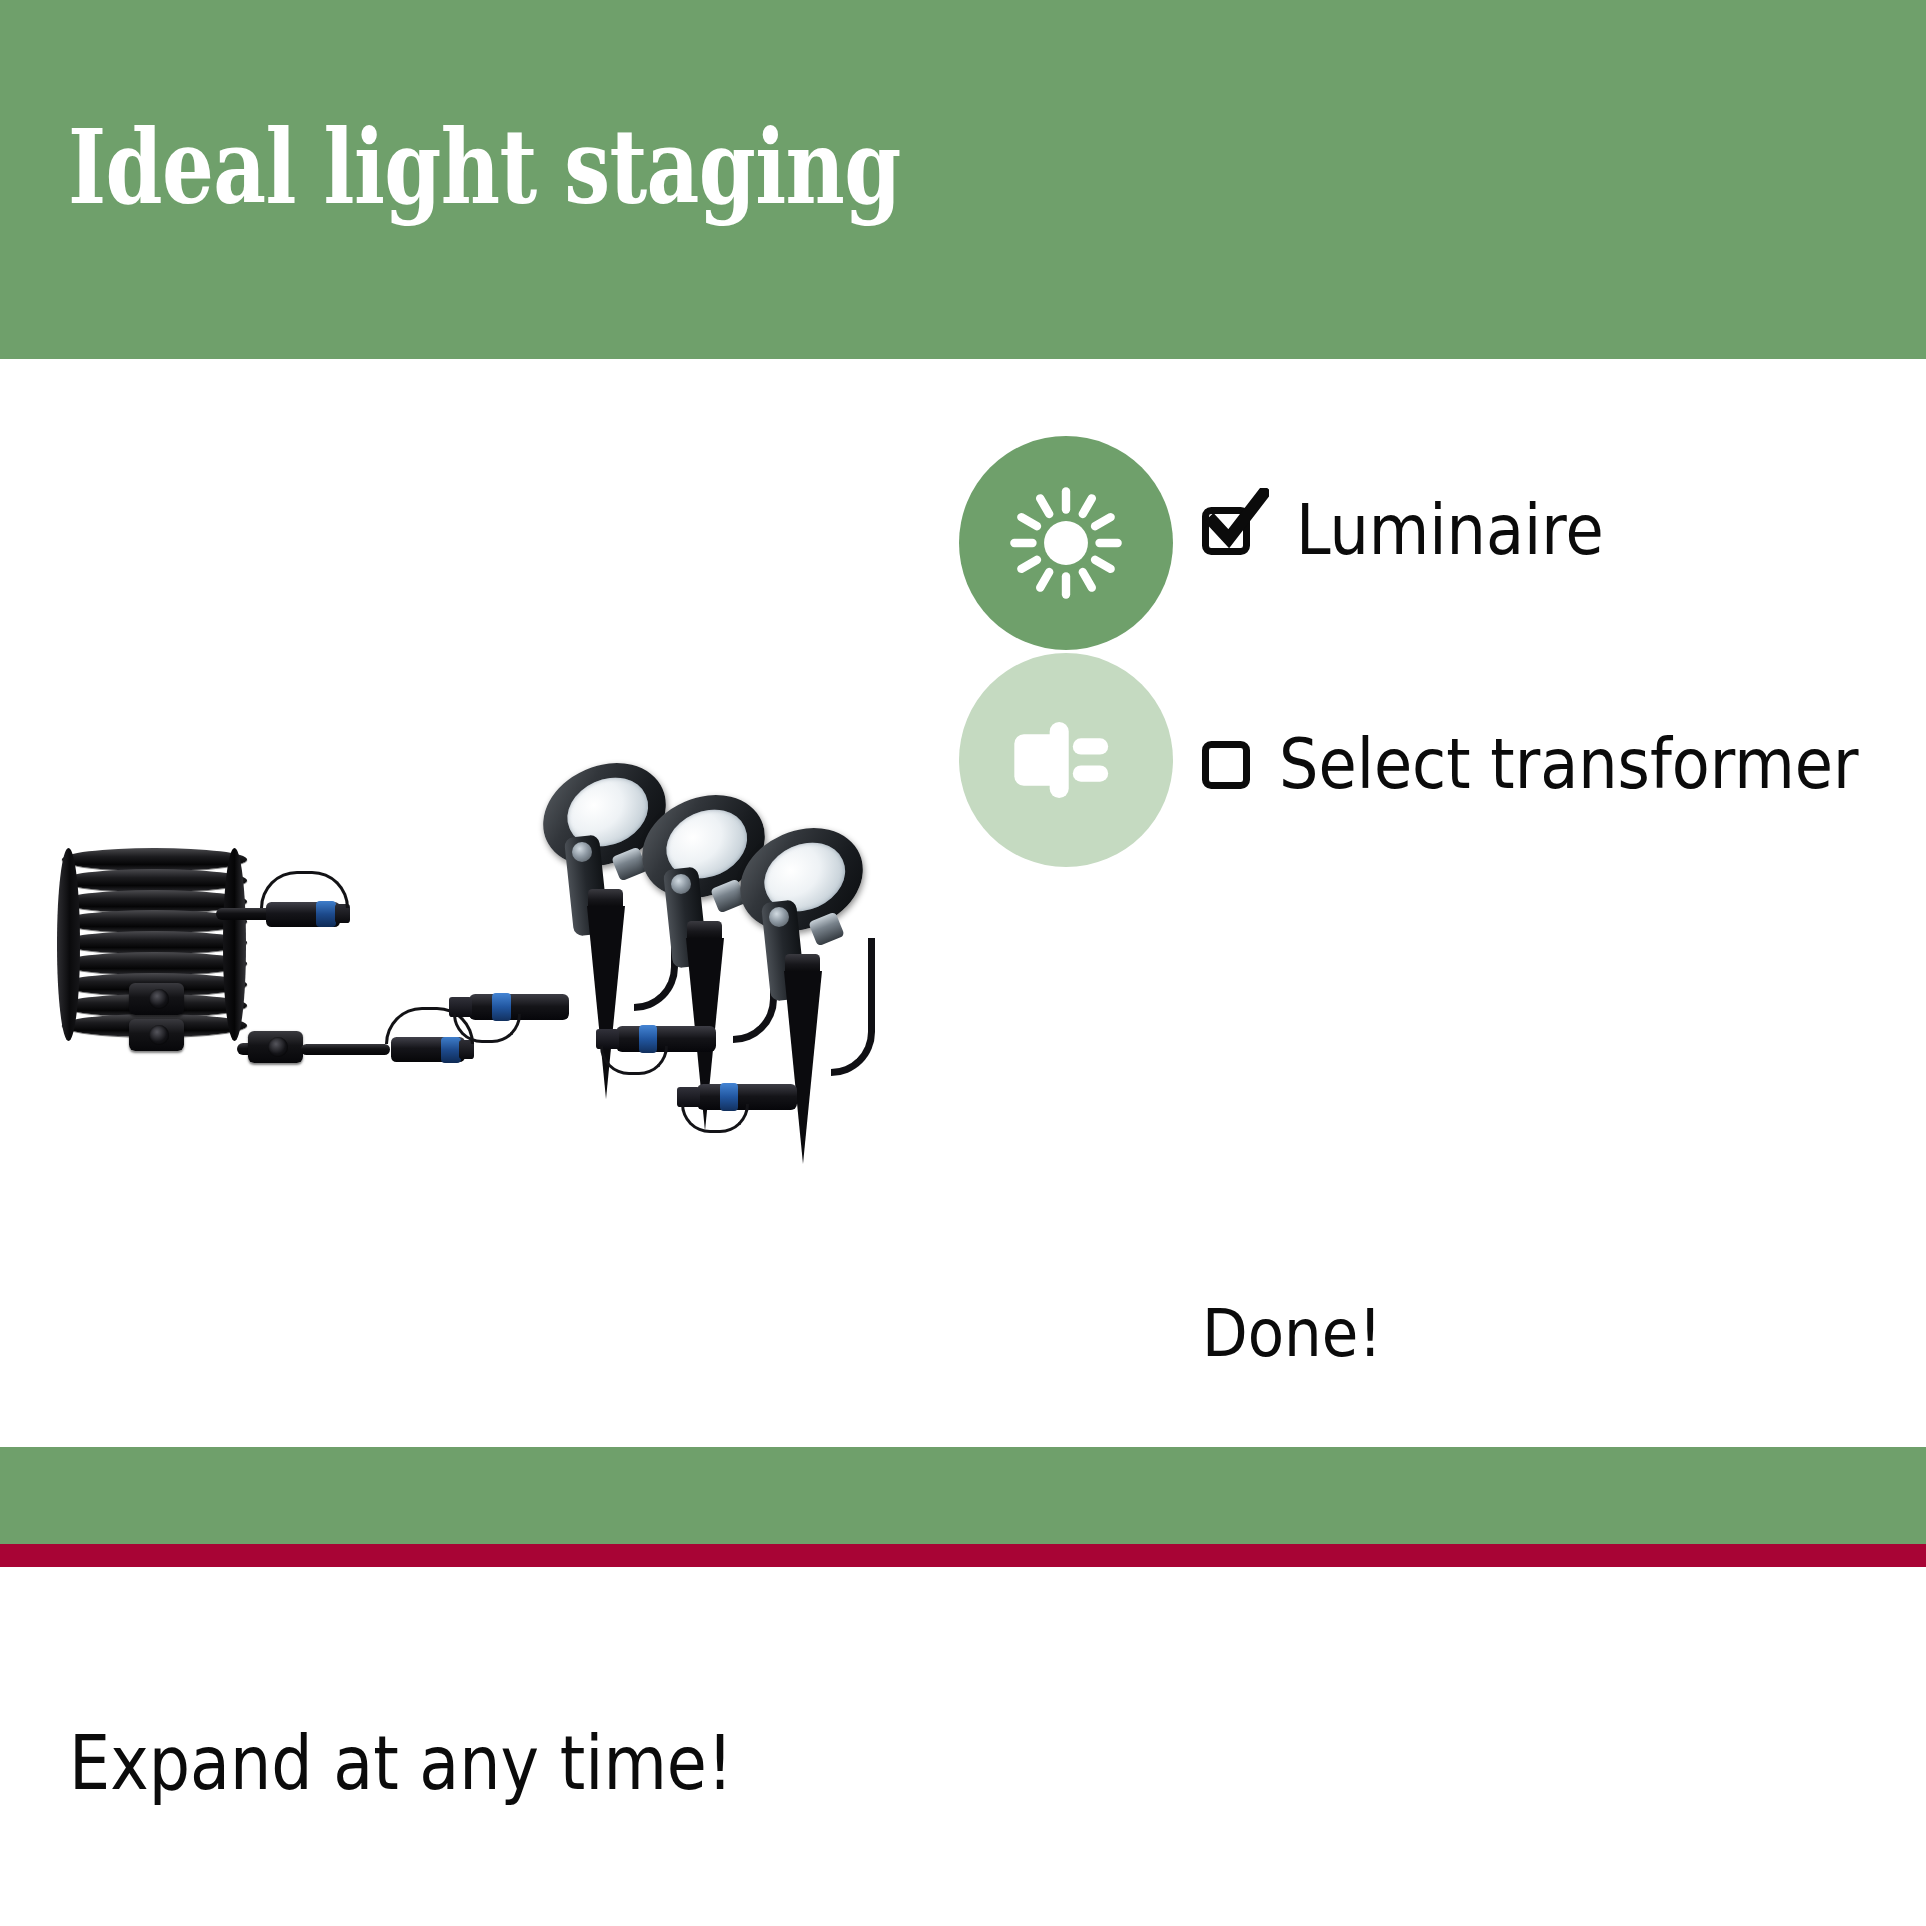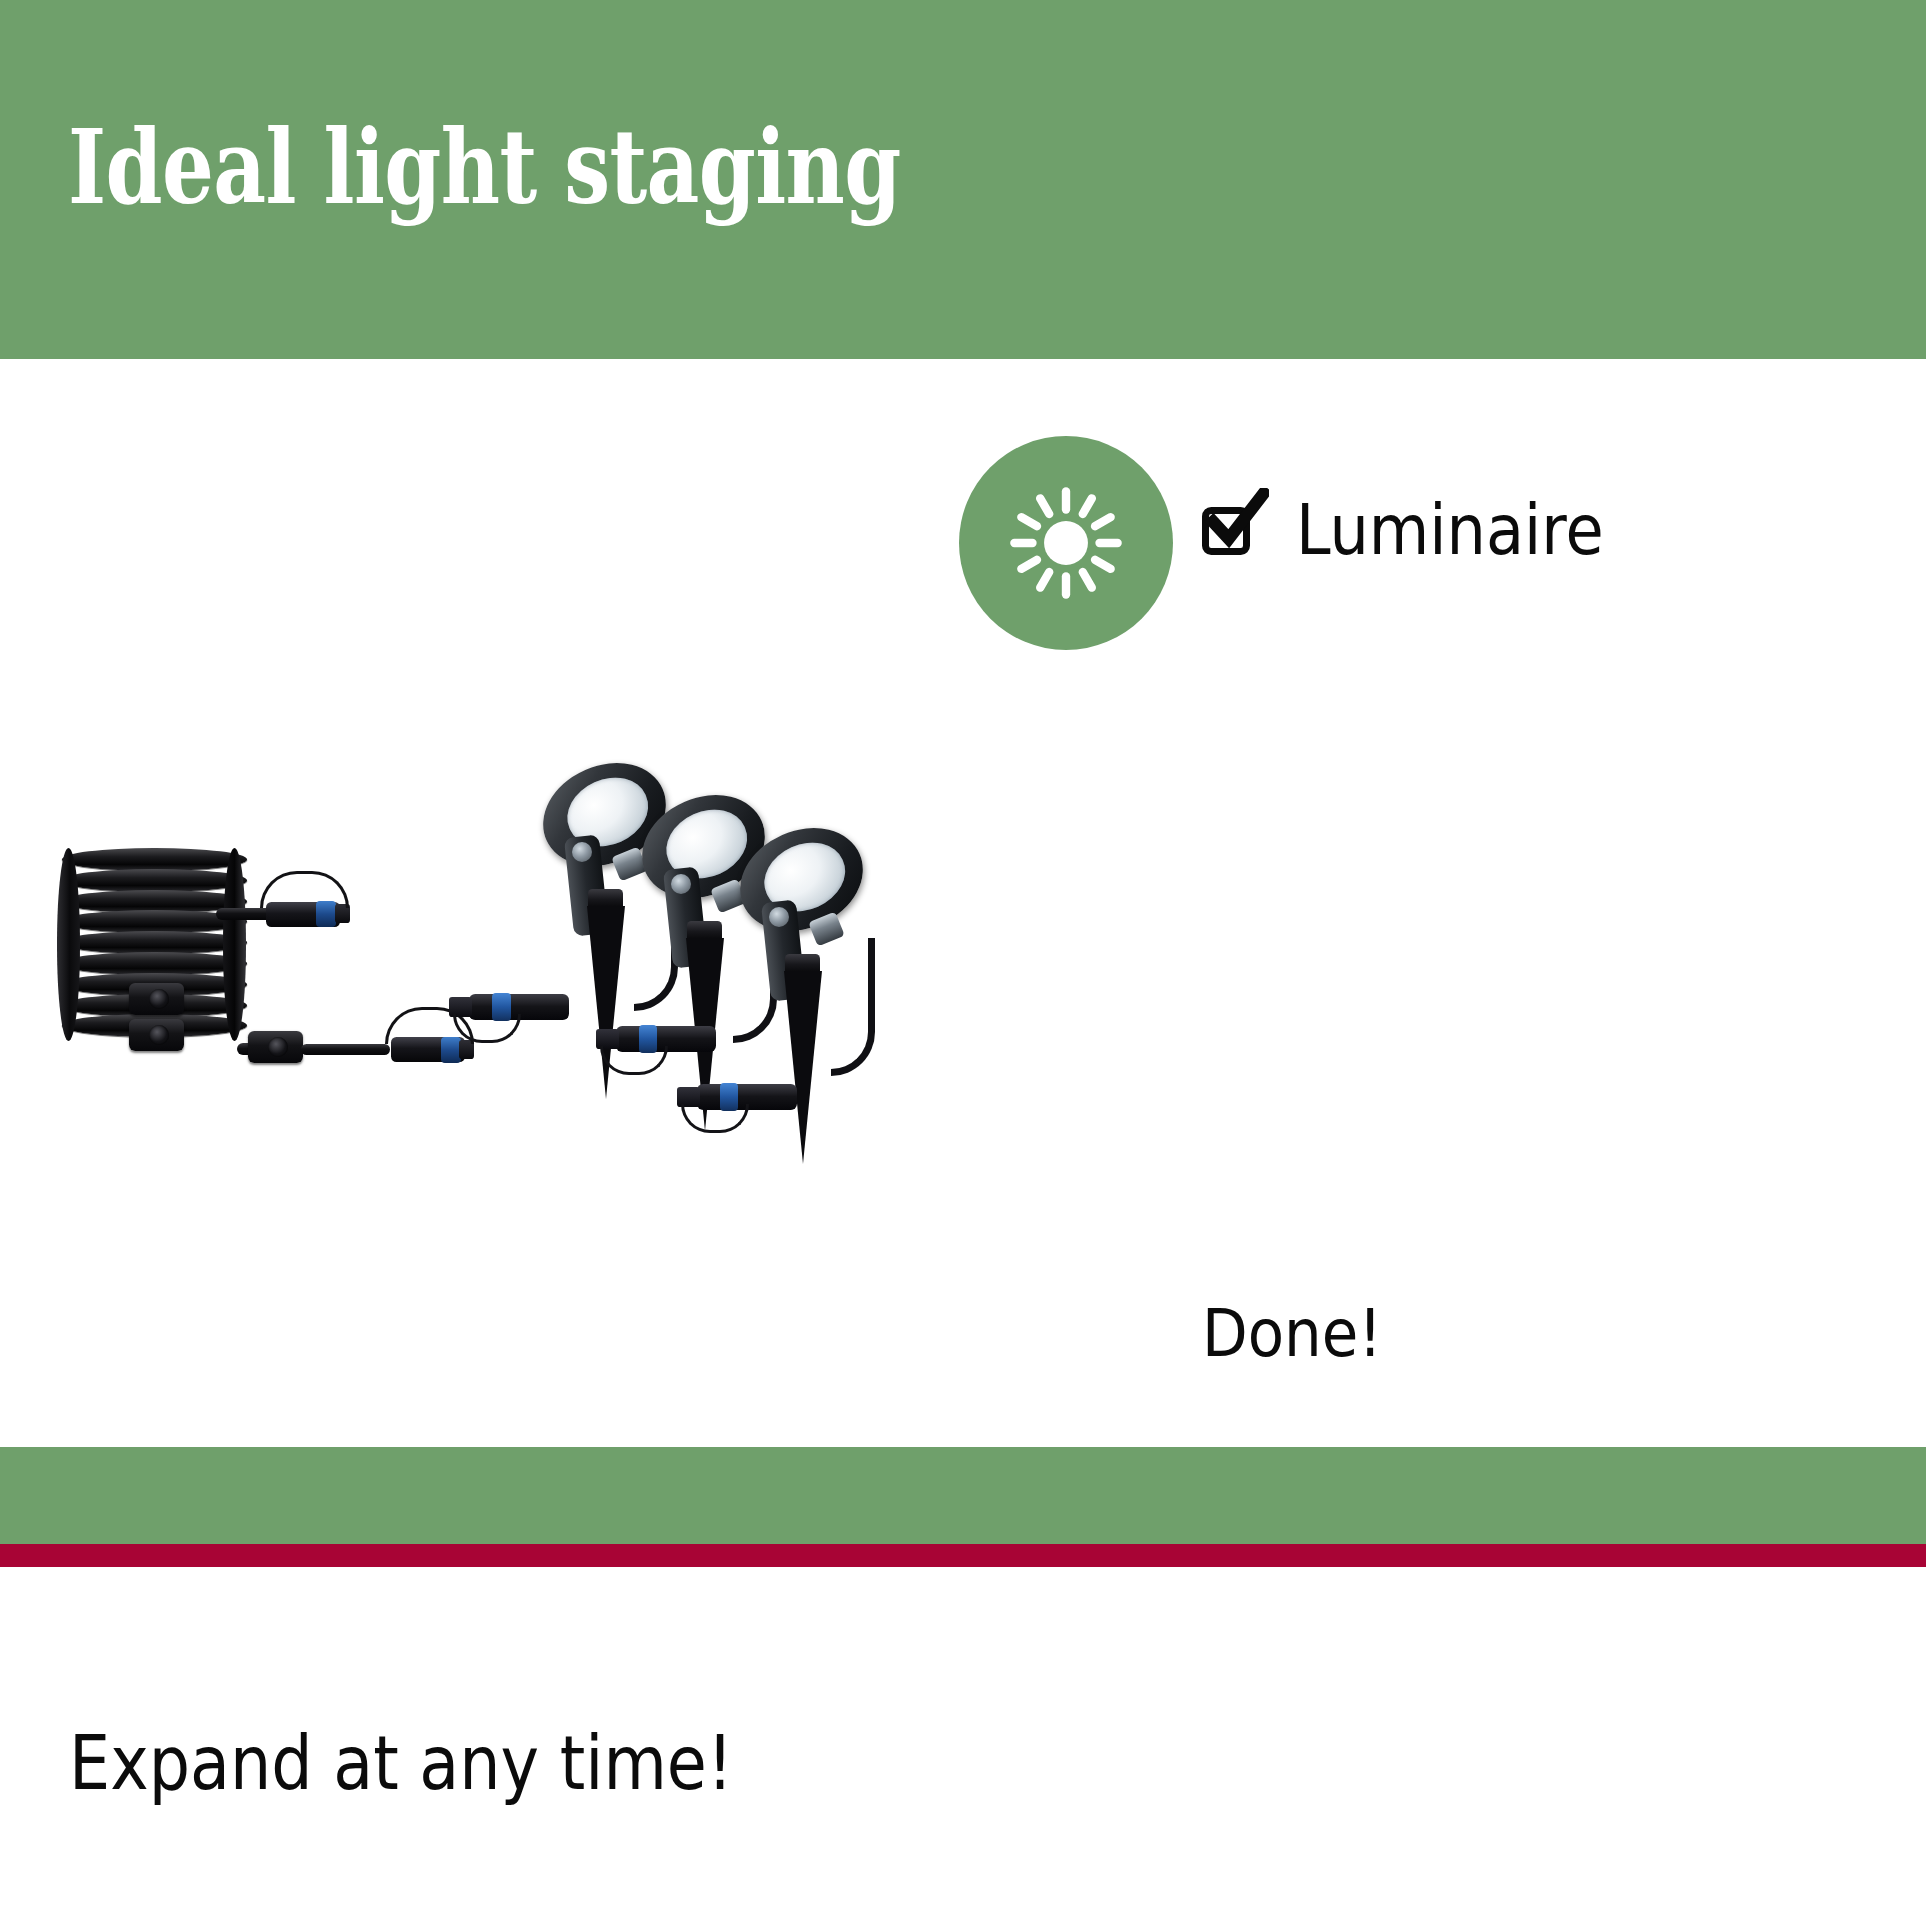--- a/index.html
+++ b/index.html
@@ -480,20 +480,34 @@
       <div class="checkbox">
         <svg class="checkmark" viewBox="0 0 100 100">
           <path d="M14 52 L38 78 L92 8" fill="none" stroke="#0b0b0b" stroke-width="19" stroke-linecap="square" stroke-linejoin="miter"></path>
         </svg>
       </div>
       <div class="check-label">Luminaire</div>
     </div>
   </div>
 
 
+  <div class="check-row">
+    <div class="icon-circle faded">
+      <svg class="icon-svg" width="136" height="136" viewBox="0 0 100 100">
+        <rect x="12" y="31" width="36" height="38" rx="7" fill="#ffffff"></rect>
+        <rect x="38" y="22" width="14" height="56" rx="7" fill="#ffffff"></rect>
+        <rect x="55" y="34" width="26" height="12" rx="6" fill="#ffffff"></rect>
+        <rect x="55" y="54" width="26" height="12" rx="6" fill="#ffffff"></rect>
+      </svg>
+    </div>
+    <div class="check-label-wrap" style="top:77px;">
+      <div class="checkbox"></div>
+      <div class="check-label">Select transformer</div>
+    </div>
+  </div>
 </div>
 
 <div class="done-text">Done!</div>
 
 <div class="footer-green"></div>
 <div class="footer-red"></div>
 
 <div class="footer-text">Expand at any time!</div>
 
 

